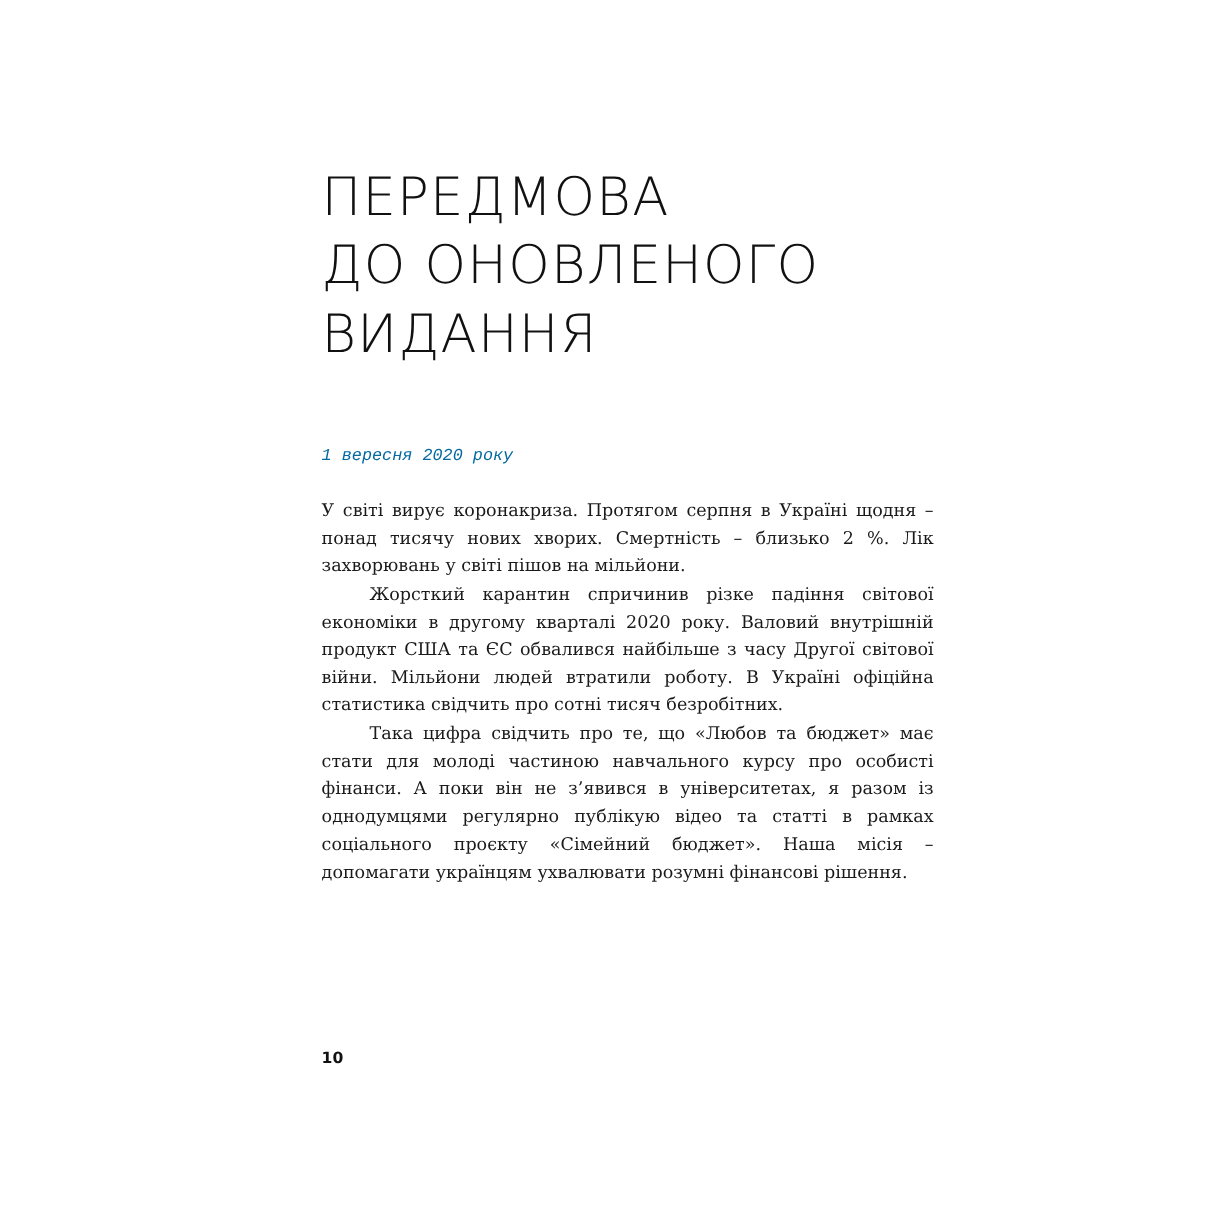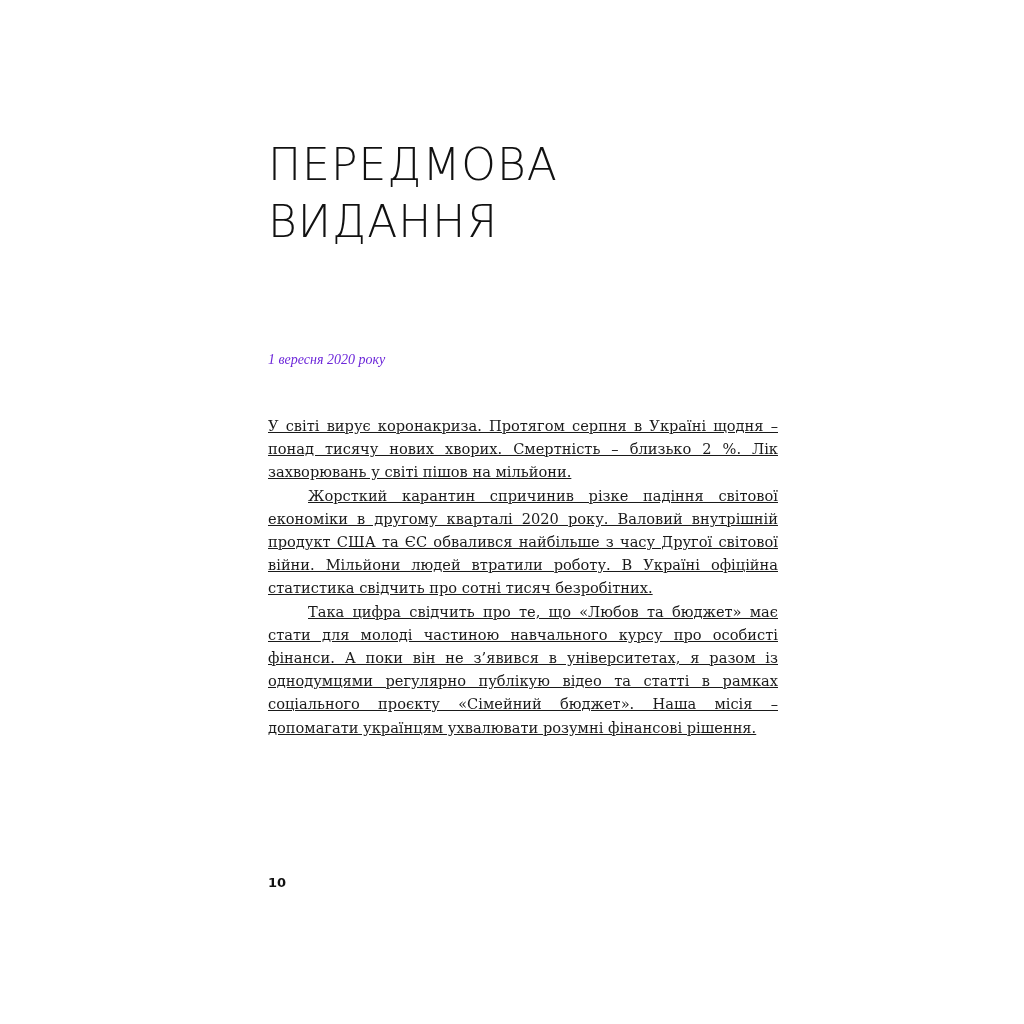--- a/index.html
+++ b/index.html
@@ -1,32 +1,33 @@
 <!DOCTYPE html>
 <html><head>
 <meta charset="utf-8">
 <style>
   html, body { margin: 0; padding: 0; background: #ffffff; }
   body { width: 1024px; height: 1024px; position: relative; overflow: hidden; }
   .page { position: absolute; left: 0; top: 0; width: 1024px; height: 1024px; background: #fff; color: #111; padding-left: 40px; }
   .title { position: absolute; left: 268px; top: 136px; margin: 0; font-family: "DejaVu Sans", sans-serif; font-weight: 300; font-size: 44px; line-height: 57px; letter-spacing: 1px; color: #111; }
   .title span { display: block; }
-  .date { position: absolute; left: 268px; top: 352px; font-family: Liberation Serif, serif; font-style: italic; font-size: 14px; color: #6d28d9; }
-  .body { position: absolute; left: 268px; top: 414px; width: 510px; font-family: "DejaVu Serif", serif; font-size: 14.6px; line-height: 23.2px; color: #1a1a1a; text-decoration: underline; }
+  .date { position: absolute; left: 268px; top: 372px; font-family: Liberation Mono, monospace; font-style: italic; font-size: 14px; color: #0369a1; }
+  .body { position: absolute; left: 268px; top: 414px; width: 510px; font-family: "DejaVu Serif", serif; font-size: 14.6px; line-height: 23.2px; color: #1a1a1a; }
   .body p { margin: 0; text-align: justify; }
   .body p.indent { text-indent: 40px; }
   .body .sans-italic { font-family: "DejaVu Sans", sans-serif; font-style: italic; }
   .page-number { position: absolute; left: 268px; top: 875px; font-family: "DejaVu Sans", sans-serif; font-weight: bold; font-size: 13px; color: #111; text-align: right; }
 </style>
 </head>
 <body>
 
 <div class="page">
   <h1 class="title">
     <span>ПЕРЕДМОВА</span>
+    <span>ДО ОНОВЛЕНОГО</span>
     <span>ВИДАННЯ</span>
   </h1>
 
   <div class="date">1 вересня 2020 року</div>
 
   <div class="body">
     <p>У світі вирує коронакриза. Протягом серпня в Україні щодня – понад тисячу нових хворих. Смертність – близько 2 %. Лік захворювань у світі пішов на мільйони.</p>
     <p class="indent">Жорсткий карантин спричинив різке падіння світової економіки в другому кварталі 2020 року. Валовий внутрішній продукт США та ЄС обвалився найбільше з часу Другої світової війни. Мільйони людей втратили роботу. В Україні офіційна статистика свідчить про сотні тисяч безробітних.</p>
     <p class="indent">Така цифра свідчить про те, що «Любов та бюджет» має стати для молоді частиною навчального курсу про особисті фінанси. А поки він не з’явився в університетах, я разом із однодумцями регулярно публікую відео та статті в рамках соціального проєкту «Сімейний бюджет». Наша місія – допомагати українцям ухвалювати розумні фінансові рішення.</p>
   </div>

